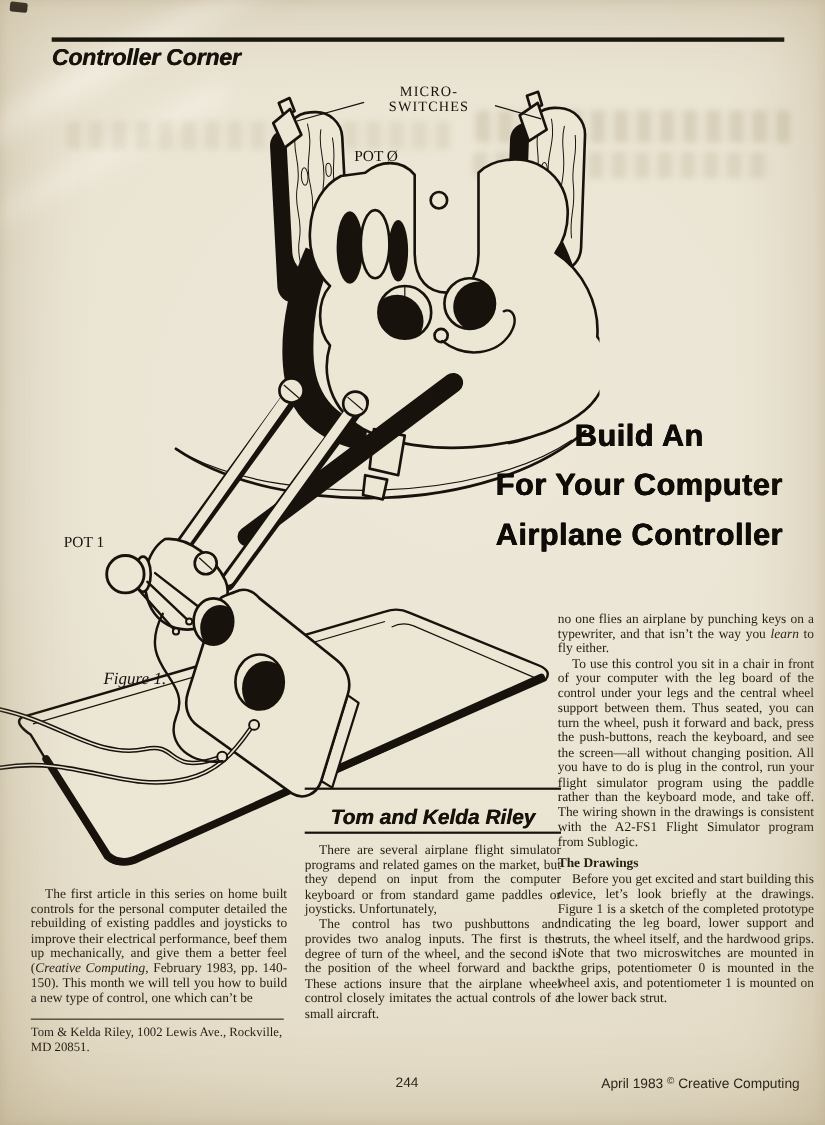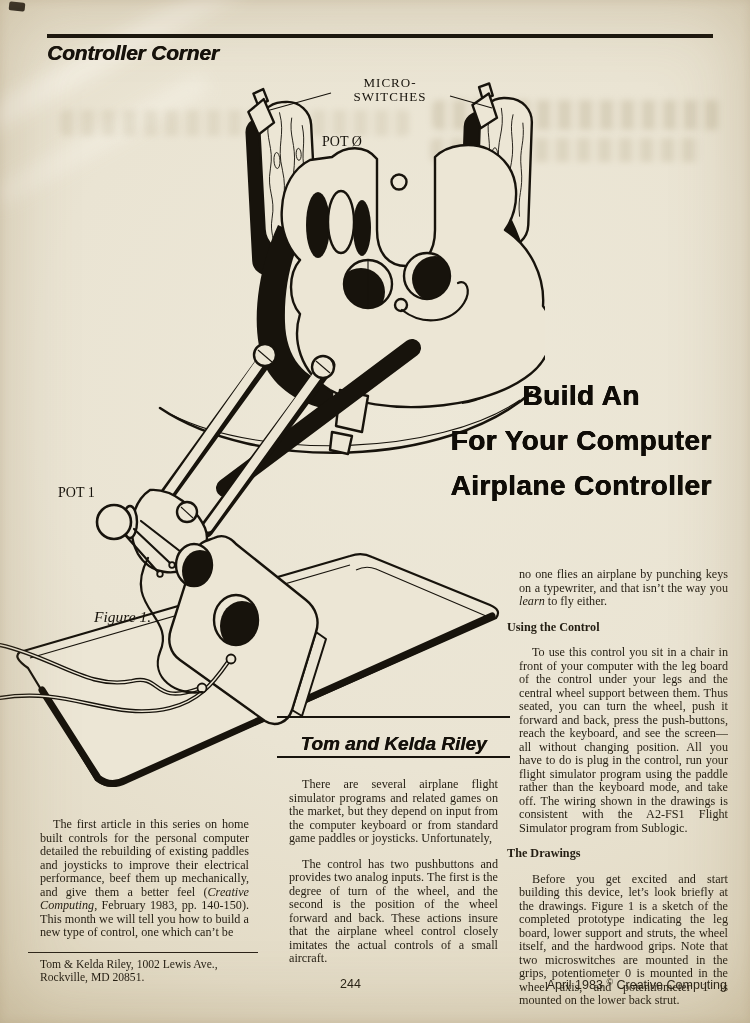--- a/index.html
+++ b/index.html
@@ -23,29 +23,29 @@
     font-weight:bold;font-style:italic;font-size:21px;letter-spacing:-.2px;color:#15110b;
     text-shadow:.5px 0 0 #15110b;}
   .article-title{position:absolute;left:420px;top:373px;width:322px;text-align:center;
     font-family:"Liberation Sans",sans-serif;font-weight:bold;font-size:28px;line-height:45px;
     color:#0f0c07;letter-spacing:.4px;text-shadow:.6px 0 0 #0f0c07, 0 .4px 0 #0f0c07;}
   .byline-box{position:absolute;left:277px;top:716px;width:233px;height:38px;
     border-top:2px solid #17130c;border-bottom:2px solid #17130c;display:flex;align-items:center;justify-content:center;}
   .byline-name{font-family:"Liberation Sans",sans-serif;font-weight:bold;font-style:italic;
     font-size:19px;color:#15110b;text-shadow:.4px 0 0 #15110b;margin-top:13px;}
   .col{position:absolute;width:233px;font-size:12.2px;line-height:13.5px;text-align:justify;color:#231d12;}
-  .col p{margin:12px;}
+  .col p{margin:0;}
   .col p.ind{text-indent:13px;}
   .subhead{font-weight:bold;text-align:left;margin:6px 0 1px !important;}
   .col-left{left:28px;top:806px;}
   .col-mid{left:277px;top:766px;}
   .col-right{left:507px;top:556px;}
   .fn-rule{margin-top:12px;width:230px;height:1px;background:#2a2318;}
   .footnote{margin-top:5px !important;font-size:11.6px;line-height:13px;text-align:left;}
-  .footer-pagenum{position:absolute;left:340px;top:977px;width:60px;text-align:left;
+  .footer-pagenum{position:absolute;left:340px;top:977px;width:60px;text-align:center;
     font-family:"Liberation Sans",sans-serif;font-size:12.5px;color:#241e13;}
   .footer-credit{position:absolute;right:23px;top:977px;font-family:"Liberation Sans",sans-serif;
     font-size:12.5px;color:#241e13;}
   .footer-credit .sup{font-size:9px;vertical-align:4px;}
   svg.figure{position:absolute;left:0;top:60px;width:545px;height:735px;}
   svg .wp{fill:#ece6d5;stroke:#17130c;stroke-width:2.4;stroke-linejoin:round;}
   svg .bk{fill:#17130c;stroke:none;}
   svg .s2{stroke:#17130c;stroke-width:2.2;fill:none;stroke-linecap:round;}
   svg .s1{stroke:#17130c;stroke-width:1.1;fill:none;}
   svg .grain{stroke:#17130c;stroke-width:.9;fill:none;}
@@ -224,21 +224,20 @@
     <p class="footnote">Tom &amp; Kelda Riley, 1002 Lewis Ave., Rockville, MD 20851.</p>
   </div>
 
   <div class="col col-mid">
     <p class="ind">There are several airplane flight simulator programs and related games on the market, but they depend on input from the computer keyboard or from standard game paddles or joysticks. Unfortunately,</p>
     <p class="ind">The control has two pushbuttons and provides two analog inputs. The first is the degree of turn of the wheel, and the second is the position of the wheel forward and back. These actions insure that the airplane wheel control closely imitates the actual controls of a small aircraft.</p>
   </div>
 
   <div class="col col-right">
     <p><span>no one flies an airplane by punching keys on a typewriter, and that isn’t the way you </span><i>learn</i><span> to fly either.</span></p>
-    <p class="subhead">Using the Control</p>
     <p class="ind">To use this control you sit in a chair in front of your computer with the leg board of the control under your legs and the central wheel support between them. Thus seated, you can turn the wheel, push it forward and back, press the push-buttons, reach the keyboard, and see the screen—all without changing position. All you have to do is plug in the control, run your flight simulator program using the paddle rather than the keyboard mode, and take off. The wiring shown in the drawings is consistent with the A2-FS1 Flight Simulator program from Sublogic.</p>
     <p class="subhead">The Drawings</p>
     <p class="ind">Before you get excited and start building this device, let’s look briefly at the drawings. Figure 1 is a sketch of the completed prototype indicating the leg board, lower support and struts, the wheel itself, and the hardwood grips. Note that two microswitches are mounted in the grips, potentiometer 0 is mounted in the wheel axis, and potentiometer 1 is mounted on the lower back strut.</p>
   </div>
 
   <div class="footer-pagenum">244</div>
   <div class="footer-credit"><span>April 1983 </span><span class="sup">©</span><span> Creative Computing</span></div>
 
   <div class="vignette"></div>
 </div>

